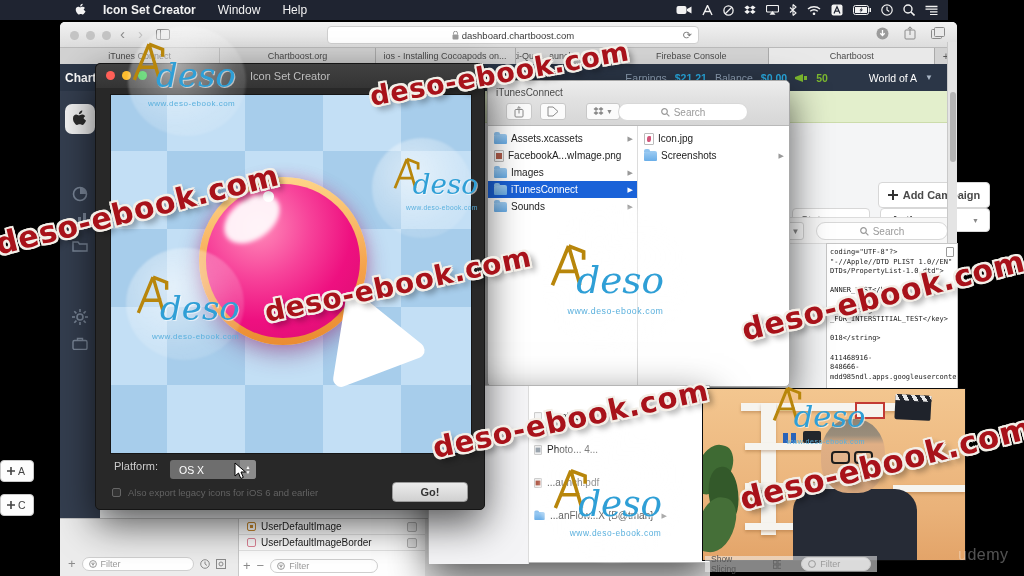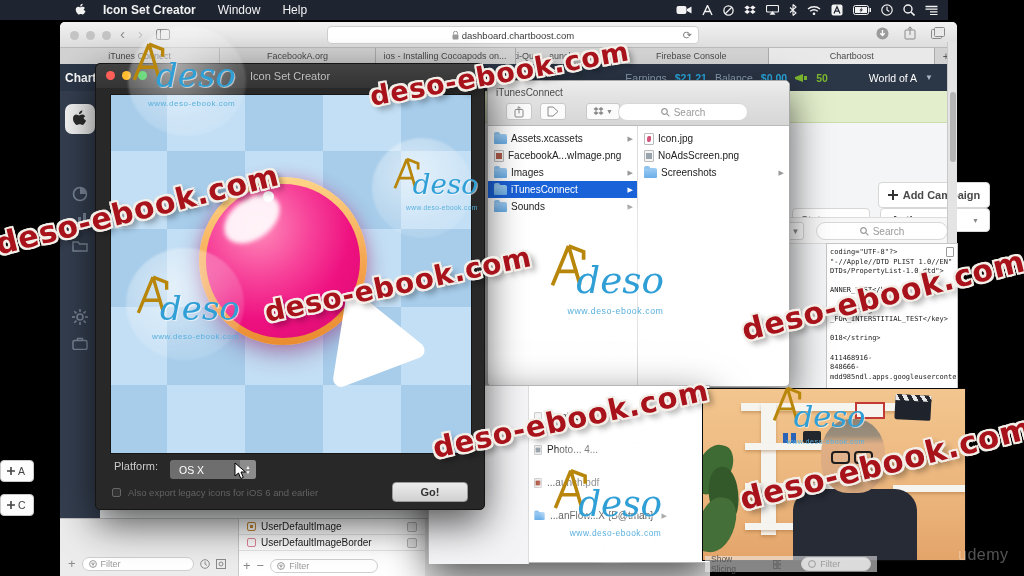--- a/index.html
+++ b/index.html
@@ -217,21 +217,21 @@
             <rect x="3.5" y="0.5" width="10" height="9" rx="1" fill="#e9e9e9" stroke="#8a8a8a"></rect>
           </svg>
       </div>
     </div>
 
     <div class="abs sf-tabs">
       <div class="sf-tab" style="flex:1.55">
           <span>iTunes Connect</span>
         </div>
       <div class="sf-tab" style="flex:1.5">
-          <span>FacebookA.org</span>
+          <span>Chartboost.org</span>
         </div>
       <div class="sf-tab" style="flex:1.35">
           <span>ios - Installing Cocoapods on...</span>
         </div>
       <div class="sf-tab" style="flex:0.95">
           <span>Anti-Que... aunch - Dashboa...</span>
         </div>
       <div class="sf-tab" style="flex:1.5">
           <span>Firebase Console</span>
         </div>
@@ -466,24 +466,20 @@
             <span>Sounds</span>
             <span class="arrow">▶</span>
           </div>
       </div>
       <div class="f-col" style="border-right:none;">
         <div class="f-item">
             <span class="file-ic img1"></span>
             <span>Icon.jpg</span>
           </div>
         <div class="f-item">
-            <span class="file-ic img2"></span>
-            <span>NoAdsScreen.png</span>
-          </div>
-        <div class="f-item">
             <span class="folder-ic"></span>
             <span>Screenshots</span>
             <span class="arrow">▶</span>
           </div>
       </div>
     </div>
   </div>
 
   <div class="abs finder2 win-shadow">
     <div class="f2-side">

